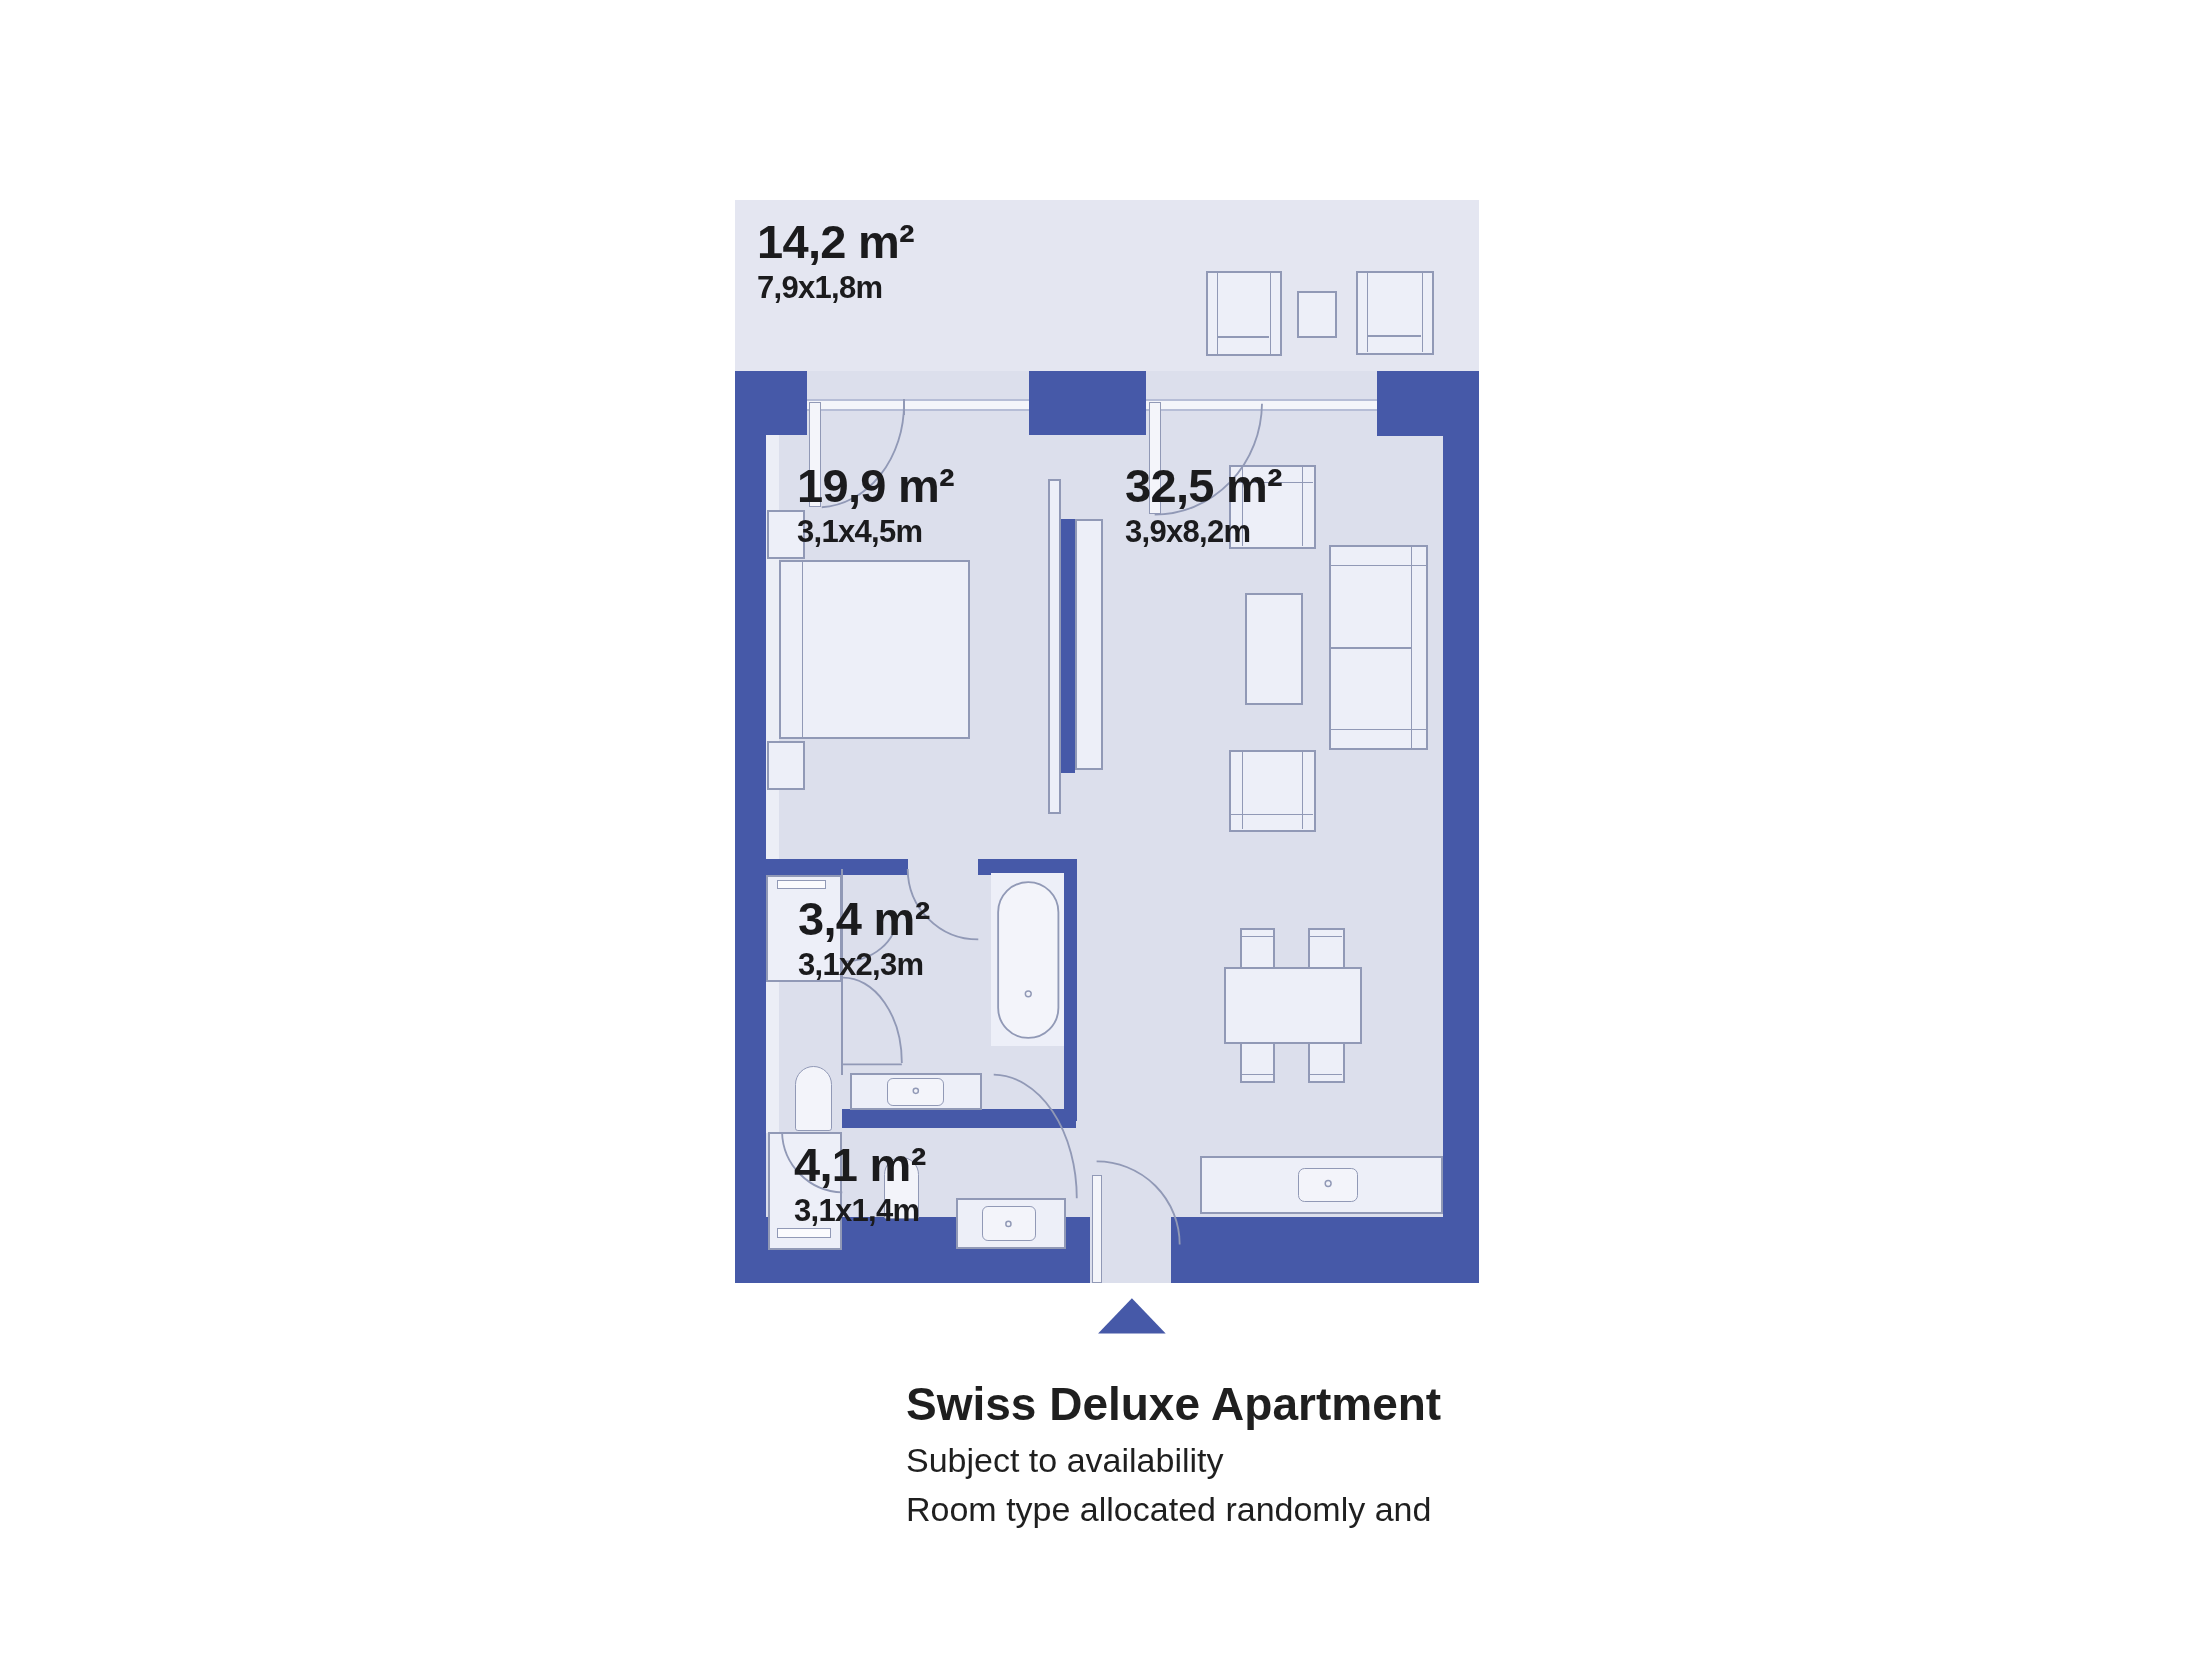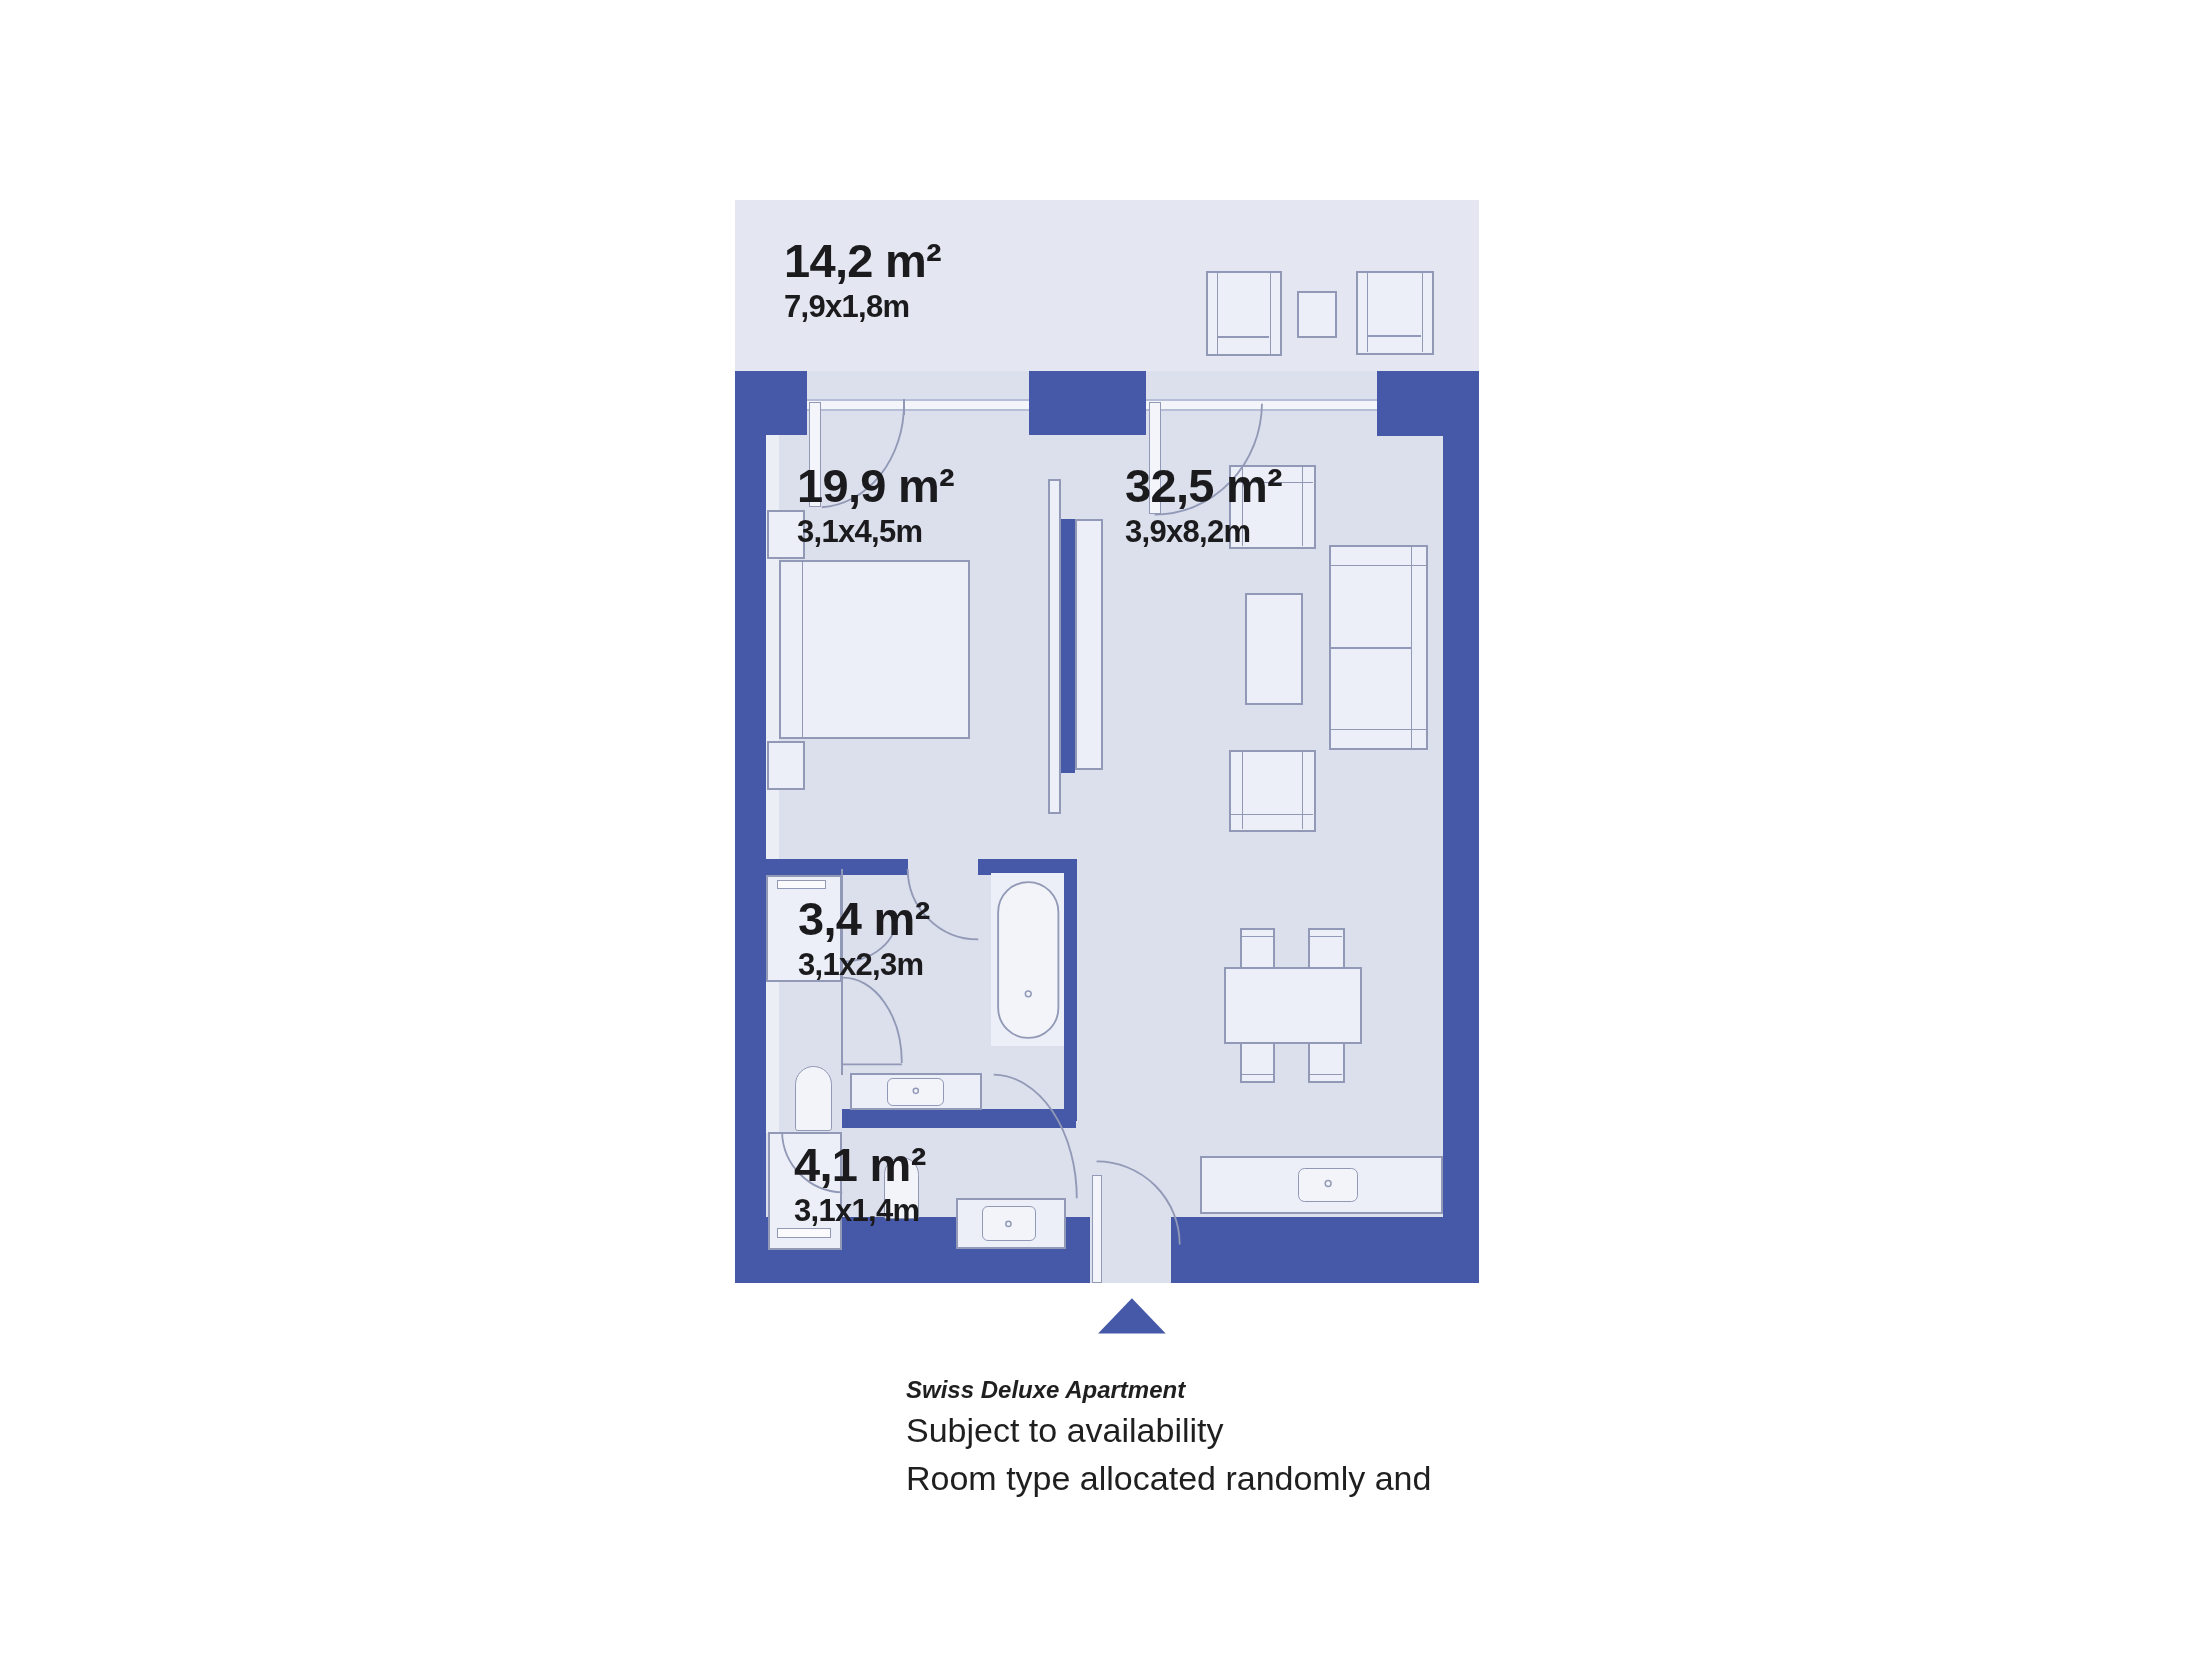--- a/index.html
+++ b/index.html
@@ -8,21 +8,21 @@
   .floor{background:#DCDFEC;}
   .balcony{background:#E4E6F1;}
   .wall{background:#4659A8;}
   .furn{background:#EDEFF8;border:2.2px solid #9199B6;}
   .inner-line{background:#9199B6;}
   .win{background:#F4F5FA;border-top:2.2px solid #B6BDD6;border-bottom:2.2px solid #B6BDD6;}
   .roomlabel{color:#1B1B1D;z-index:40;line-height:1;}
   .roomlabel .area{font-size:47px;font-weight:700;letter-spacing:-0.7px;}
   .roomlabel .dims{font-size:31px;font-weight:700;margin-top:7.4px;letter-spacing:-0.7px;}
   .caption{color:#1F1F1F;z-index:40;}
-  .caption .title{font-size:24px;font-weight:700;line-height:1.38;font-style:italic;}
+  .caption .title{font-size:46px;font-weight:700;line-height:1.38;}
   .caption .line{font-size:34px;font-weight:400;line-height:1.42;}
   svg.overlay{position:absolute;left:0;top:0;z-index:30;pointer-events:none;}
   .z10{z-index:10;} .z15{z-index:15;} .z20{z-index:20;} .z25{z-index:25;}
 </style>
 </head>
 <body>
 
 <div class="abs" style="left:0;top:0;width:2205px;height:1654px;">
 
   <div class="abs balcony z10" style="left:735px;top:200px;width:744px;height:171px;"></div>
@@ -141,21 +141,21 @@
       <path d="M 1492,1580 A 113,113 0 0 1 1605,1693"></path>
     </g>
     <rect x="1358" y="1200" width="82" height="212" rx="41" fill="#F3F4FA" stroke="#9199B6" stroke-width="2.5"></rect>
     <circle cx="1399" cy="1352" r="4" fill="none" stroke="#9199B6" stroke-width="2"></circle>
     <circle cx="1246" cy="1484" r="3.5" fill="none" stroke="#9199B6" stroke-width="2"></circle>
     <circle cx="1372" cy="1665" r="3.5" fill="none" stroke="#9199B6" stroke-width="2"></circle>
     <circle cx="1807" cy="1610" r="4" fill="none" stroke="#9199B6" stroke-width="2"></circle>
     <polygon points="1540,1766 1494,1814 1586,1814" fill="#4659A8"></polygon>
   </svg>
 
-  <div class="abs roomlabel" style="left:784px;top:218px;margin-top:19px;">
+  <div class="abs roomlabel" style="left:757px;top:218px;">
     <div class="area">14,2 m²</div>
     <div class="dims">7,9x1,8m</div>
   </div>
   <div class="abs roomlabel" style="left:797px;top:462px;">
     <div class="area">19,9 m²</div>
     <div class="dims">3,1x4,5m</div>
   </div>
   <div class="abs roomlabel" style="left:1111px;top:462px;margin-left:14px;">
     <div class="area">32,5 m²</div>
     <div class="dims">3,9x8,2m</div>

